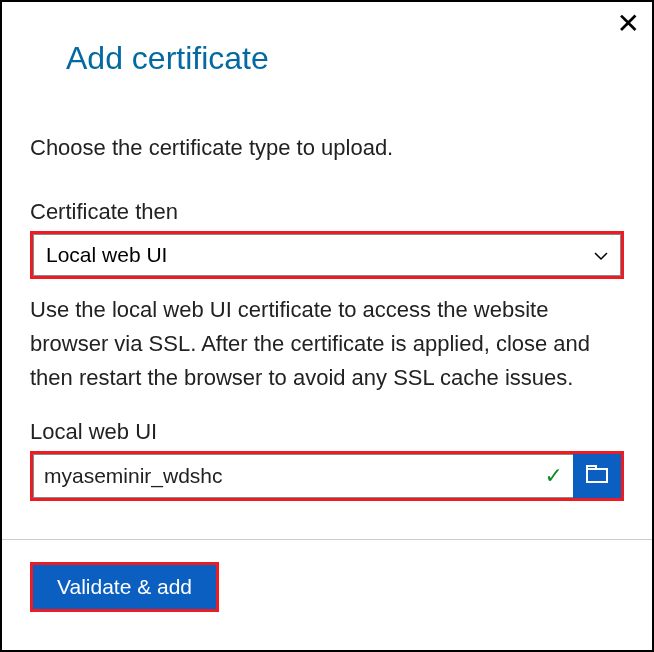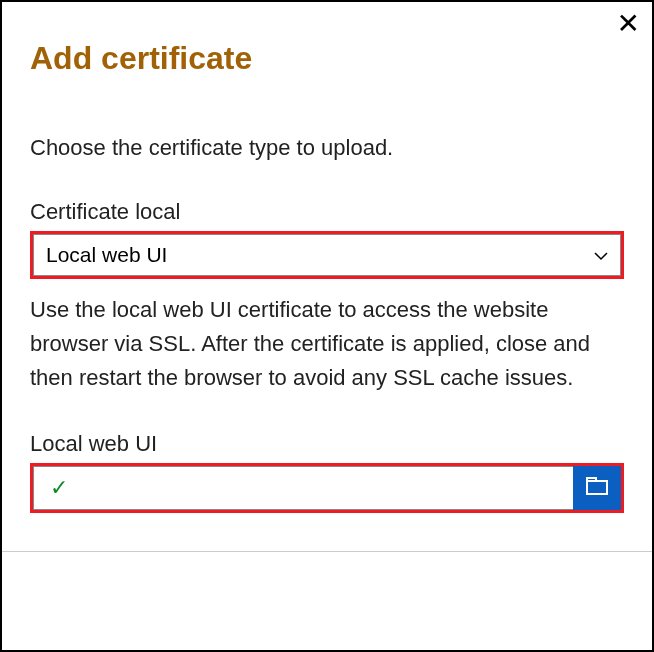--- a/index.html
+++ b/index.html
@@ -26,24 +26,25 @@
       top: 8px;
       right: 12px;
       font-size: 28px;
       font-weight: 400;
       cursor: pointer;
       line-height: 1;
       font-family: Arial, sans-serif;
     }
     .title {
       font-size: 32px;
-      font-weight: 700;
-      color: #a16207;
+      font-weight: 400;
+      color: #0369a1;
       margin-top: 18px;
       margin-bottom: 58px;
+      margin-left: 36px;
     }
     .instruction {
       font-size: 22px;
       color: #222;
       margin-bottom: 38px;
     }
     .field-label {
       font-size: 22px;
       color: #222;
       margin-bottom: 6px;
@@ -65,21 +66,21 @@
       font-size: 21px;
       cursor: pointer;
     }
     .dropdown .chev {
       font-size: 18px;
     }
     .description {
       font-size: 22px;
       color: #222;
       line-height: 1.55;
-      margin-bottom: 36px;
+      margin-bottom: 24px;
     }
     .row {
       display: flex;
       gap: 18px;
       margin-bottom: 8px;
     }
     .col {
       flex: 1;
       display: flex;
       flex-direction: column;
@@ -169,52 +170,58 @@
 <body>
 
 <div class="dialog">
 
   <div class="close-btn">✕</div>
 
   <h1 class="title">Add certificate</h1>
 
   <p class="instruction">Choose the certificate type to upload.</p>
 
-  <div class="field-label">Certificate local</div>
+  <div class="field-label">Certificate then</div>
   <div class="dropdown-wrap">
     <div class="dropdown">
       <span>Local web UI</span>
       <span class="chev">
         <svg width="14" height="10" viewBox="0 0 14 10">
             <path d="M1 2 L7 8 L13 2" stroke="#000" stroke-width="1.5" fill="none"></path>
           </svg>
       </span>
     </div>
   </div>
 
   <p class="description">Use the local web UI certificate to access the website browser via SSL. After the certificate is applied, close and then restart the browser to avoid any SSL cache issues.</p>
 
   <div class="row">
     <div class="col">
       <div class="field-label">Local web UI</div>
       <div class="input-highlight">
         <div class="file-row">
           <div class="file-input">
+            <span class="file-text">myaseminir_wdshc</span>
             <span class="check">✓</span>
           </div>
           <div class="folder-btn">
             <span>
               <svg viewBox="0 0 24 20">
                 <rect x="2" y="5" width="20" height="13" fill="none" stroke="#fff" stroke-width="2"></rect>
                 <rect x="2" y="2" width="9" height="3" fill="none" stroke="#fff" stroke-width="2"></rect>
               </svg>
             </span>
           </div>
         </div>
       </div>
     </div>
 
   </div>
 
   <hr class="divider">
 
+  <div class="footer">
+    <div class="btn-highlight">
+      <button class="primary-btn">Validate &amp; add</button>
+    </div>
+  </div>
 
 </div>
 
 </body></html>

